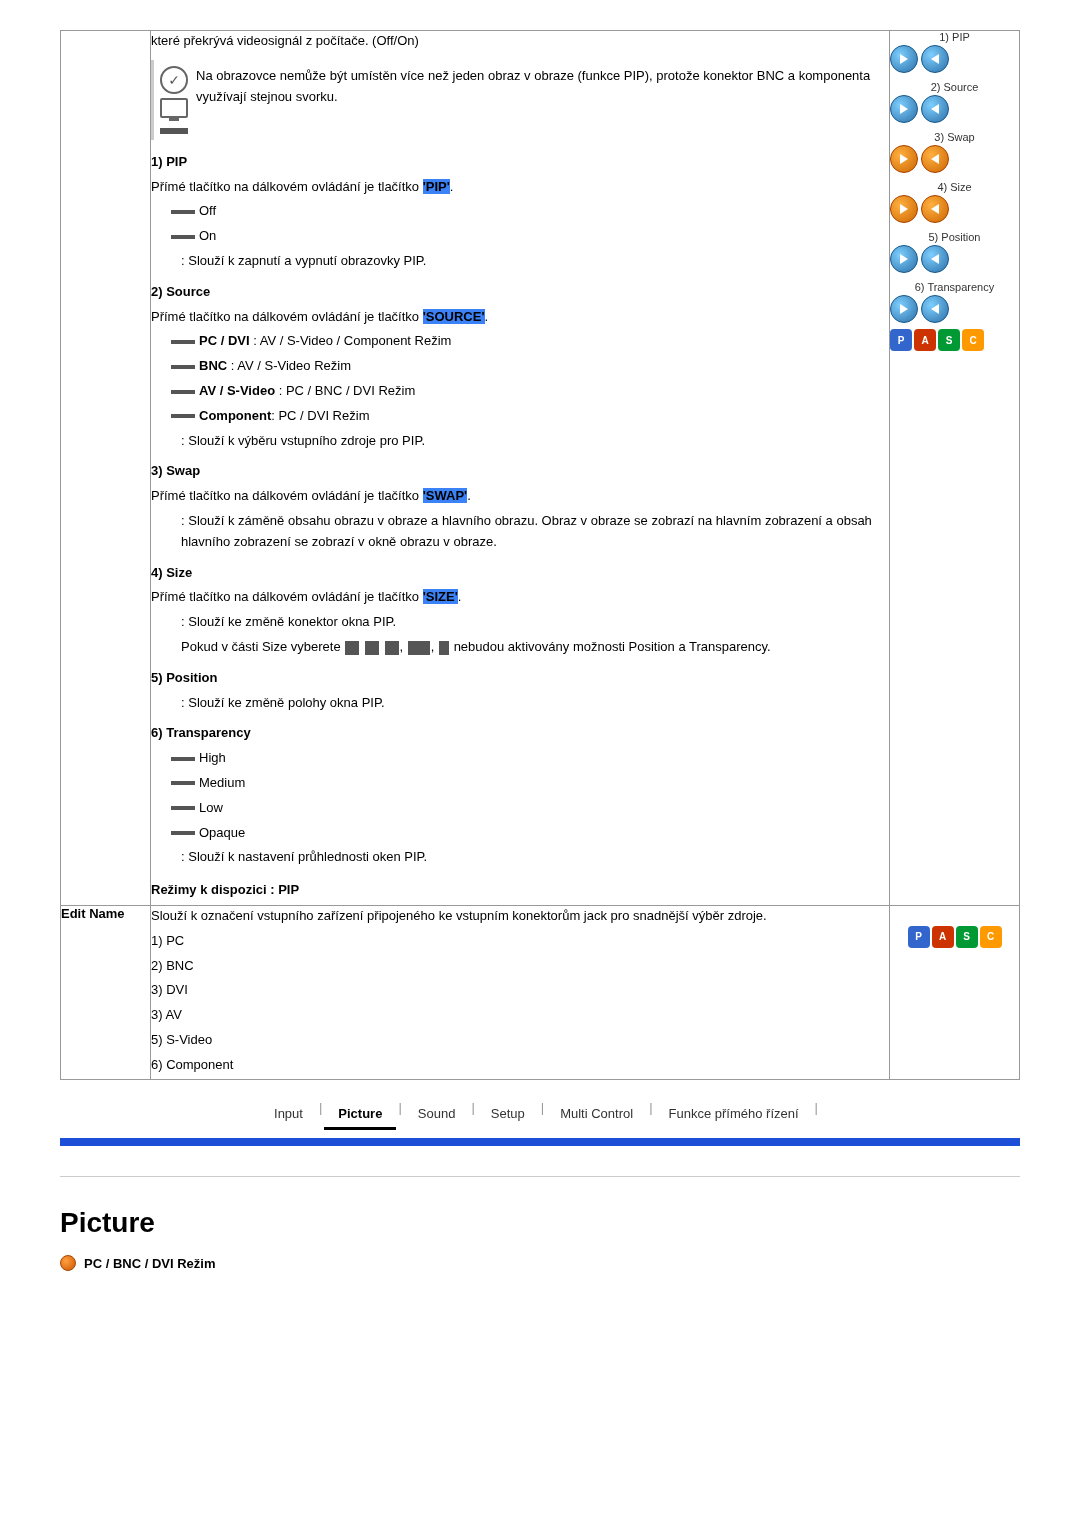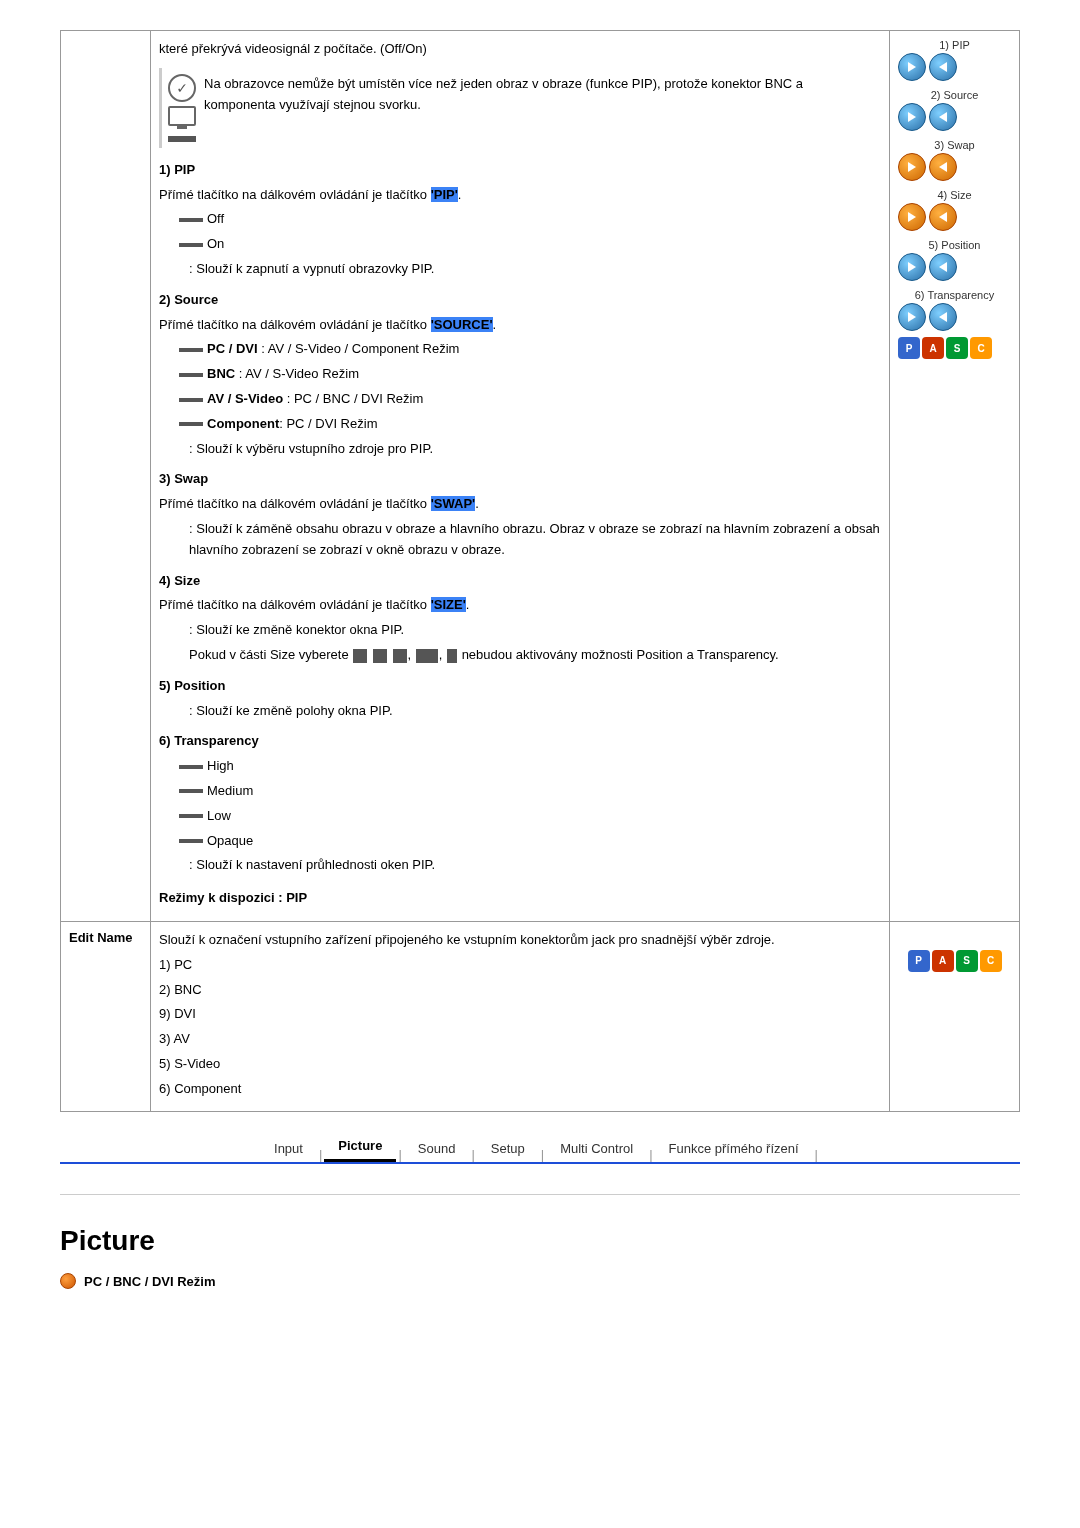--- a/index.html
+++ b/index.html
@@ -22,21 +22,21 @@
     
     .main-table {
       margin: 30px 60px 0 60px;
       border-collapse: collapse;
       width: calc(100% - 120px);
     }
 
     .main-table td {
       border: 1px solid #999;
       vertical-align: top;
-      padding: 8px;
+      padding: 0;
     }
 
     .left-label-cell {
       width: 90px;
       font-weight: bold;
       font-size: 13px;
       padding: 12px 8px;
       vertical-align: top;
       border: 1px solid #999;
     }
@@ -184,25 +184,25 @@
       display: flex;
       align-items: center;
       justify-content: center;
       font-size: 14px;
       color: #555;
     }
 
     
     .nav-bar {
       margin: 20px 60px 0 60px;
-      border-bottom: 2px solid #1d4ed8;
-      display: flex;
-      align-items: flex-end;
+      border-bottom: 8px solid #1d4ed8;
+      display: flex;
+      align-items: flex-start;
       justify-content: center;
-      padding-bottom: 0;
+      padding-bottom: 8px;
     }
 
     .nav-item {
       padding: 6px 14px;
       font-size: 13px;
       cursor: pointer;
       color: #333;
       position: relative;
     }
 
@@ -440,21 +440,21 @@
 
         </td>
       </tr>
 
       <tr>
         <td class="left-label-cell">Edit Name</td>
         <td class="content-cell">
           <p>Slouží k označení vstupního zařízení připojeného ke vstupním konektorům jack pro snadnější výběr zdroje.</p>
           <p>1) PC</p>
           <p>2) BNC</p>
-          <p>9) DVI</p>
+          <p>3) DVI</p>
           <p>3) AV</p>
           <p>5) S-Video</p>
           <p>6) Component</p>
         </td>
         <td class="right-image-cell">
           <div style="margin-top: 20px;">
             <div class="pasc-row" style="justify-content:center;">
               <div class="pasc-btn pasc-p">P</div>
               <div class="pasc-btn pasc-a">A</div>
               <div class="pasc-btn pasc-s">S</div>

